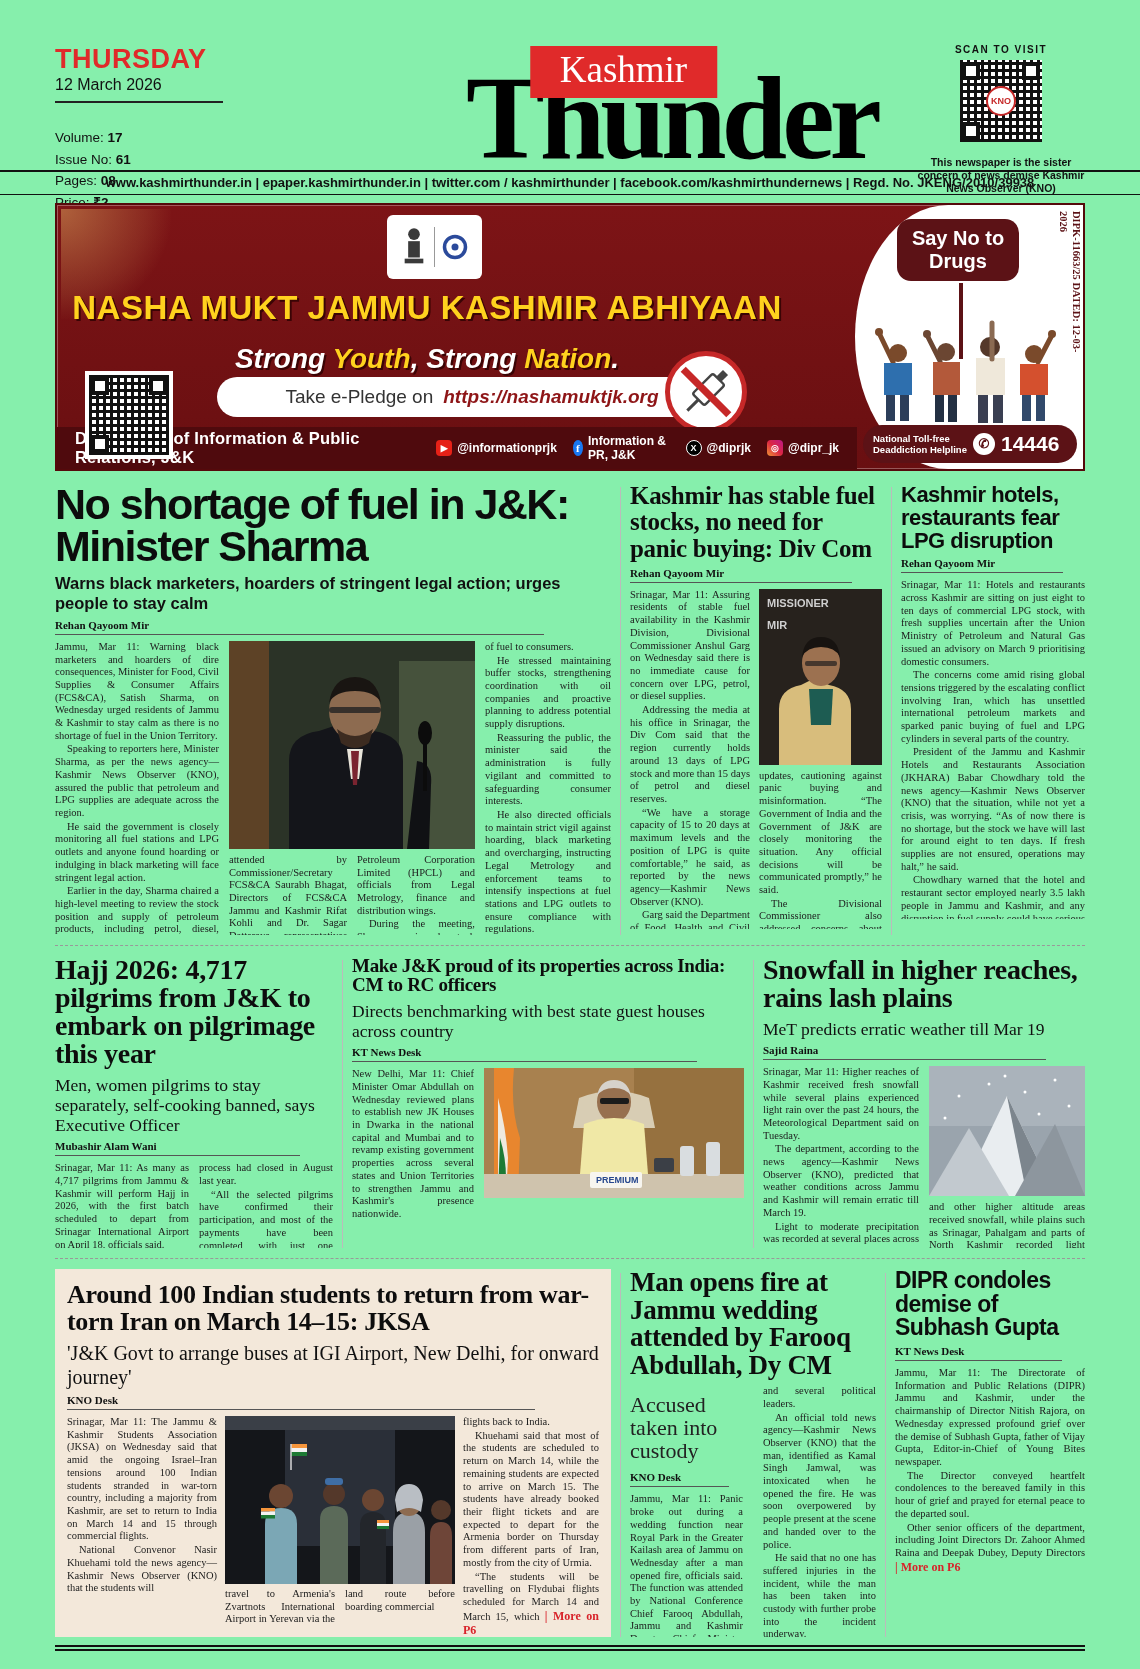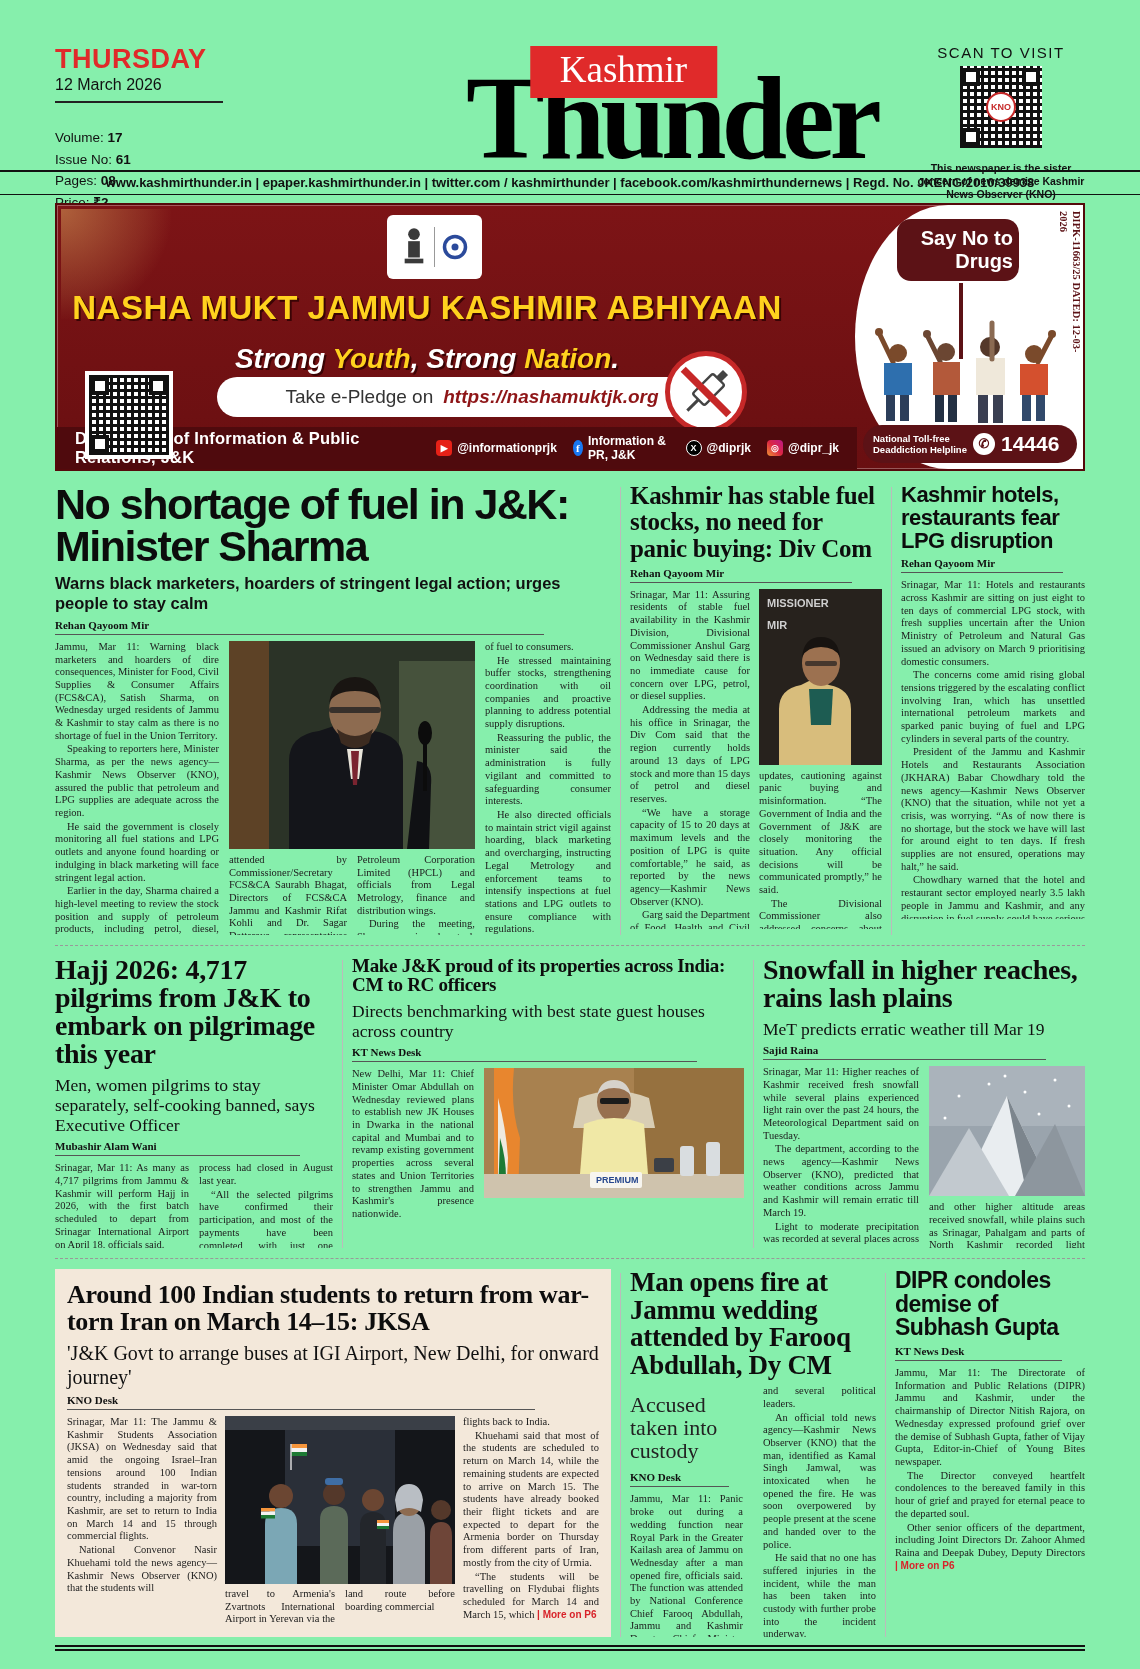--- a/index.html
+++ b/index.html
@@ -12,21 +12,21 @@
   .day{font:800 27px "Liberation Sans",sans-serif;color:#e02a2a;letter-spacing:.5px}
   .date{font:400 16px "Liberation Sans",sans-serif;color:#111;padding:1px 0 7px;border-bottom:2px solid #222;width:168px}
   .meta{margin-top:24px;font:400 13.5px "Liberation Sans",sans-serif;line-height:1.6;color:#111}
   .meta b{font-weight:700}
   .mast-logo{flex:1;position:relative;text-align:right;margin-right:40px}
   .thunder{font-family:"Liberation Serif",serif;font-weight:700;font-size:118px;line-height:1;
            letter-spacing:-5px;color:#000;padding-top:16px}
   .kashmir-box{position:absolute;top:2px;left:50%;transform:translateX(-18%);background:#e02a2a;color:#fff;
            font-family:"Liberation Serif",serif;font-size:37px;line-height:1.2;padding:2px 30px 6px;z-index:2}
   .mast-right{width:168px;text-align:center;font-family:"Liberation Sans",sans-serif}
-  .scan{font-weight:400;font-size:15px;letter-spacing:1.5px;color:#111}
+  .scan{font-weight:700;font-size:10px;letter-spacing:1.5px;color:#111}
   .qr{width:82px;height:82px;margin:5px auto 14px;position:relative;background:
       repeating-linear-gradient(0deg,#111 0 3px,transparent 3px 7px),
       repeating-linear-gradient(90deg,#111 0 3px,#fff 3px 7px)}
   .qr .c{position:absolute;width:18px;height:18px;border:4px solid #111;background:#fff}
   .c.tl{top:2px;left:2px}.c.tr{top:2px;right:2px}.c.bl{bottom:2px;left:2px}
   .kno-badge{position:absolute;top:50%;left:50%;transform:translate(-50%,-50%);width:30px;height:30px;border-radius:50%;
       background:#fff;border:2px solid #c62828;color:#c62828;font:800 9px/26px "Liberation Sans",sans-serif;text-align:center}
   .qr-cap{font-size:10.5px;font-weight:700;line-height:1.25;color:#111}
   
   .infobar{margin-top:2px;border-top:2px solid #111;border-bottom:1px solid #111;text-align:center;
@@ -49,21 +49,21 @@
   .pledge{position:absolute;left:160px;bottom:52px;width:510px;height:40px;background:#fff;border-radius:20px;
       display:flex;align-items:center;justify-content:center;gap:10px;font:400 19px "Liberation Sans",sans-serif;color:#333}
   .pledge .url{font:italic 800 19px "Liberation Sans",sans-serif;color:#8e1517}
   .banner-qr{position:absolute;left:28px;bottom:10px;width:88px;height:88px;background:#fff;padding:4px;z-index:3}
   .banner-qr .qr{width:80px;height:80px;margin:0}
   .no-drugs{position:absolute;left:608px;top:146px;width:82px;height:82px;background:#fff;border:5px solid #c62828;border-radius:50%}
   .no-drugs svg{width:100%;height:100%}
   .banner-white{position:absolute;top:0;right:0;bottom:0;width:228px;background:#fff;
       border-radius:120px 0 0 120px / 170px 0 0 170px}
   .say-no{position:absolute;right:64px;top:14px;width:122px;background:#5c1216;color:#fff;border-radius:14px;
-      font:800 20px/1.15 "Liberation Sans",sans-serif;padding:8px 6px;text-align:right}
+      font:800 20px/1.15 "Liberation Sans",sans-serif;padding:8px 6px;text-align:center}
   .pole{position:absolute;right:120px;top:78px;width:4px;height:76px;background:#5c1216}
   .people{position:absolute;right:10px;bottom:46px;width:205px;height:106px}
   .helpline{position:absolute;right:6px;bottom:6px;width:214px;height:38px;background:#5c1216;border-radius:19px;
       display:flex;align-items:center;gap:6px;padding:0 10px;color:#fff}
   .help-txt{font:700 9.5px/1.2 "Liberation Sans",sans-serif}
   .phone-ic{width:22px;height:22px;border-radius:50%;background:#fff;color:#5c1216;font:700 13px/22px "Liberation Sans",sans-serif;text-align:center}
   .help-num{font:800 21px "Liberation Sans",sans-serif}
   .dipk{position:absolute;right:0;top:6px;writing-mode:vertical-rl;font:700 10.5px "Liberation Serif",serif;
       color:#5c1216;line-height:1.25;height:150px;text-align:left}
   .banner-footer{position:absolute;left:0;right:226px;bottom:0;height:42px;background:#4f0a0d;
@@ -84,21 +84,21 @@
   .band2{height:292px}
   .band3{height:368px}
   .vdiv{width:1px;background:#bbb;margin:4px 9px 0}
   .band-div{border-top:1px dashed #999;margin:10px 0}
   article{overflow:hidden}
   .byline{font:700 11px "Liberation Serif",serif;border-bottom:1px solid #555;padding:5px 0 3px;margin-bottom:6px;
       width:88%;color:#111}
   .body-text{font-size:10.5px;line-height:1.21;text-align:justify;color:#1c1c1c}
   .body-text p{margin:0}
   .body-text p + p{text-indent:12px;margin-top:1px}
-  .more{color:#d8232a;font-weight:700;font-family:Liberation Sans, sans-serif;font-size:10px}
+  .more{color:#d8232a;font-weight:700;font-family:Liberation Serif, serif;font-size:12px}
   .photo{position:relative;overflow:hidden;background:#333}
   .photo svg{display:block;width:100%;height:100%}
   
   .art-lead{width:556px}
   .h-lead{font:800 43px/0.98 "Liberation Sans",sans-serif;letter-spacing:-1.5px;color:#0c0c0c}
   .lead-sub{font:700 16.5px/1.2 "Liberation Sans",sans-serif;margin-top:7px;color:#111}
   .lead-body{display:flex;gap:10px;height:314px;overflow:hidden}
   .lead-c1{width:164px}
   .lead-mid{width:246px;display:flex;flex-direction:column}
   .photo-lead{height:208px;margin-bottom:5px;flex:none}

